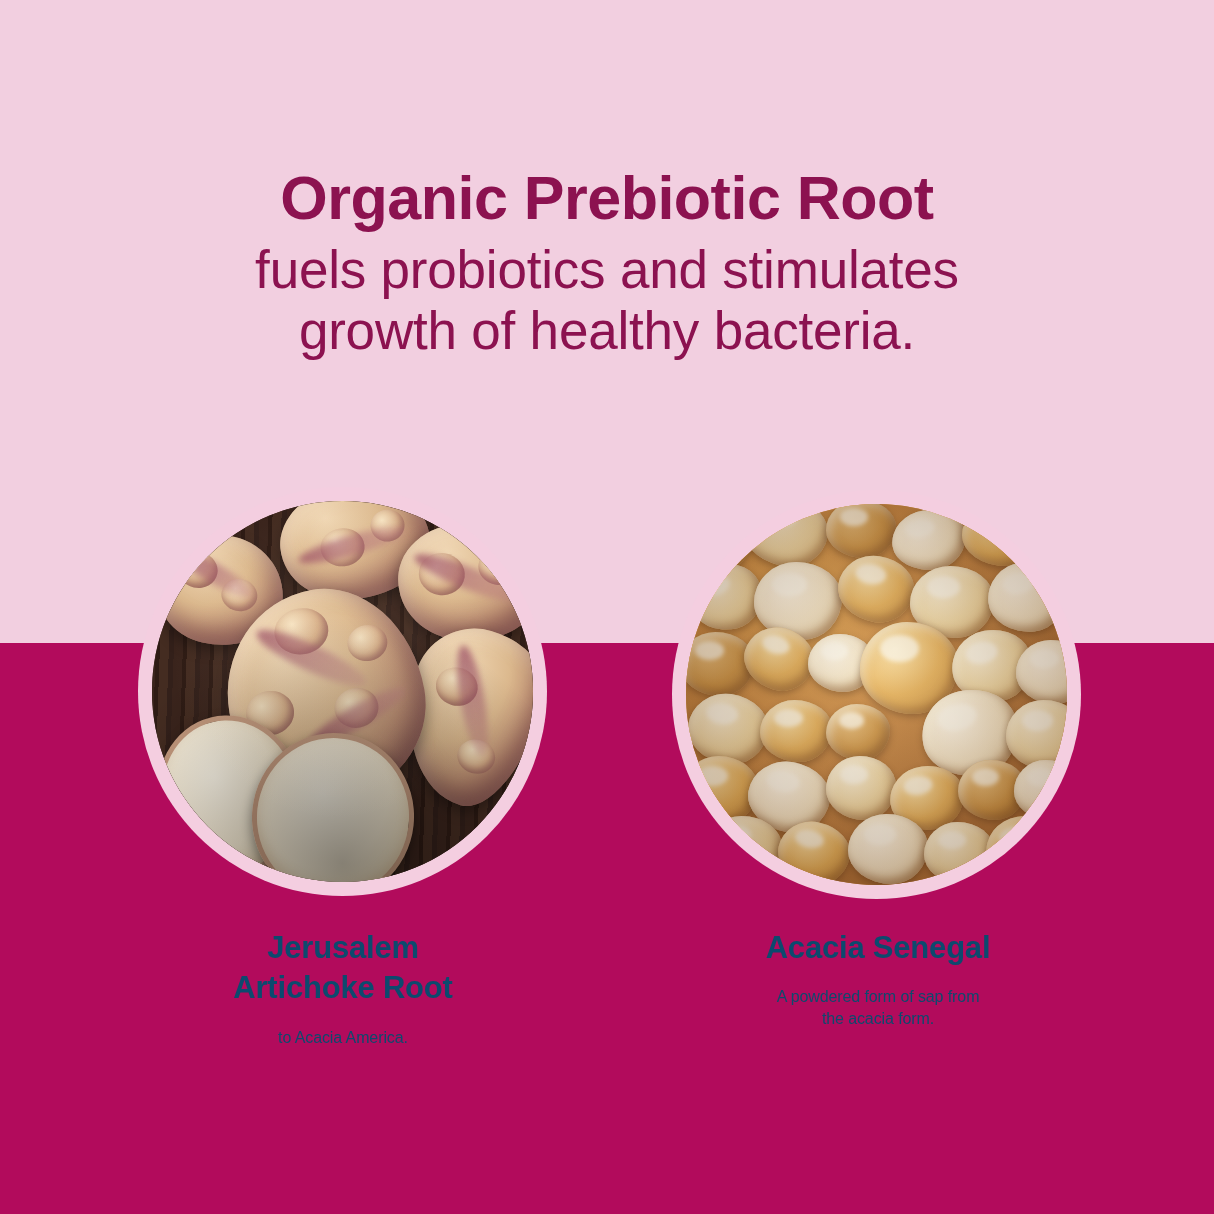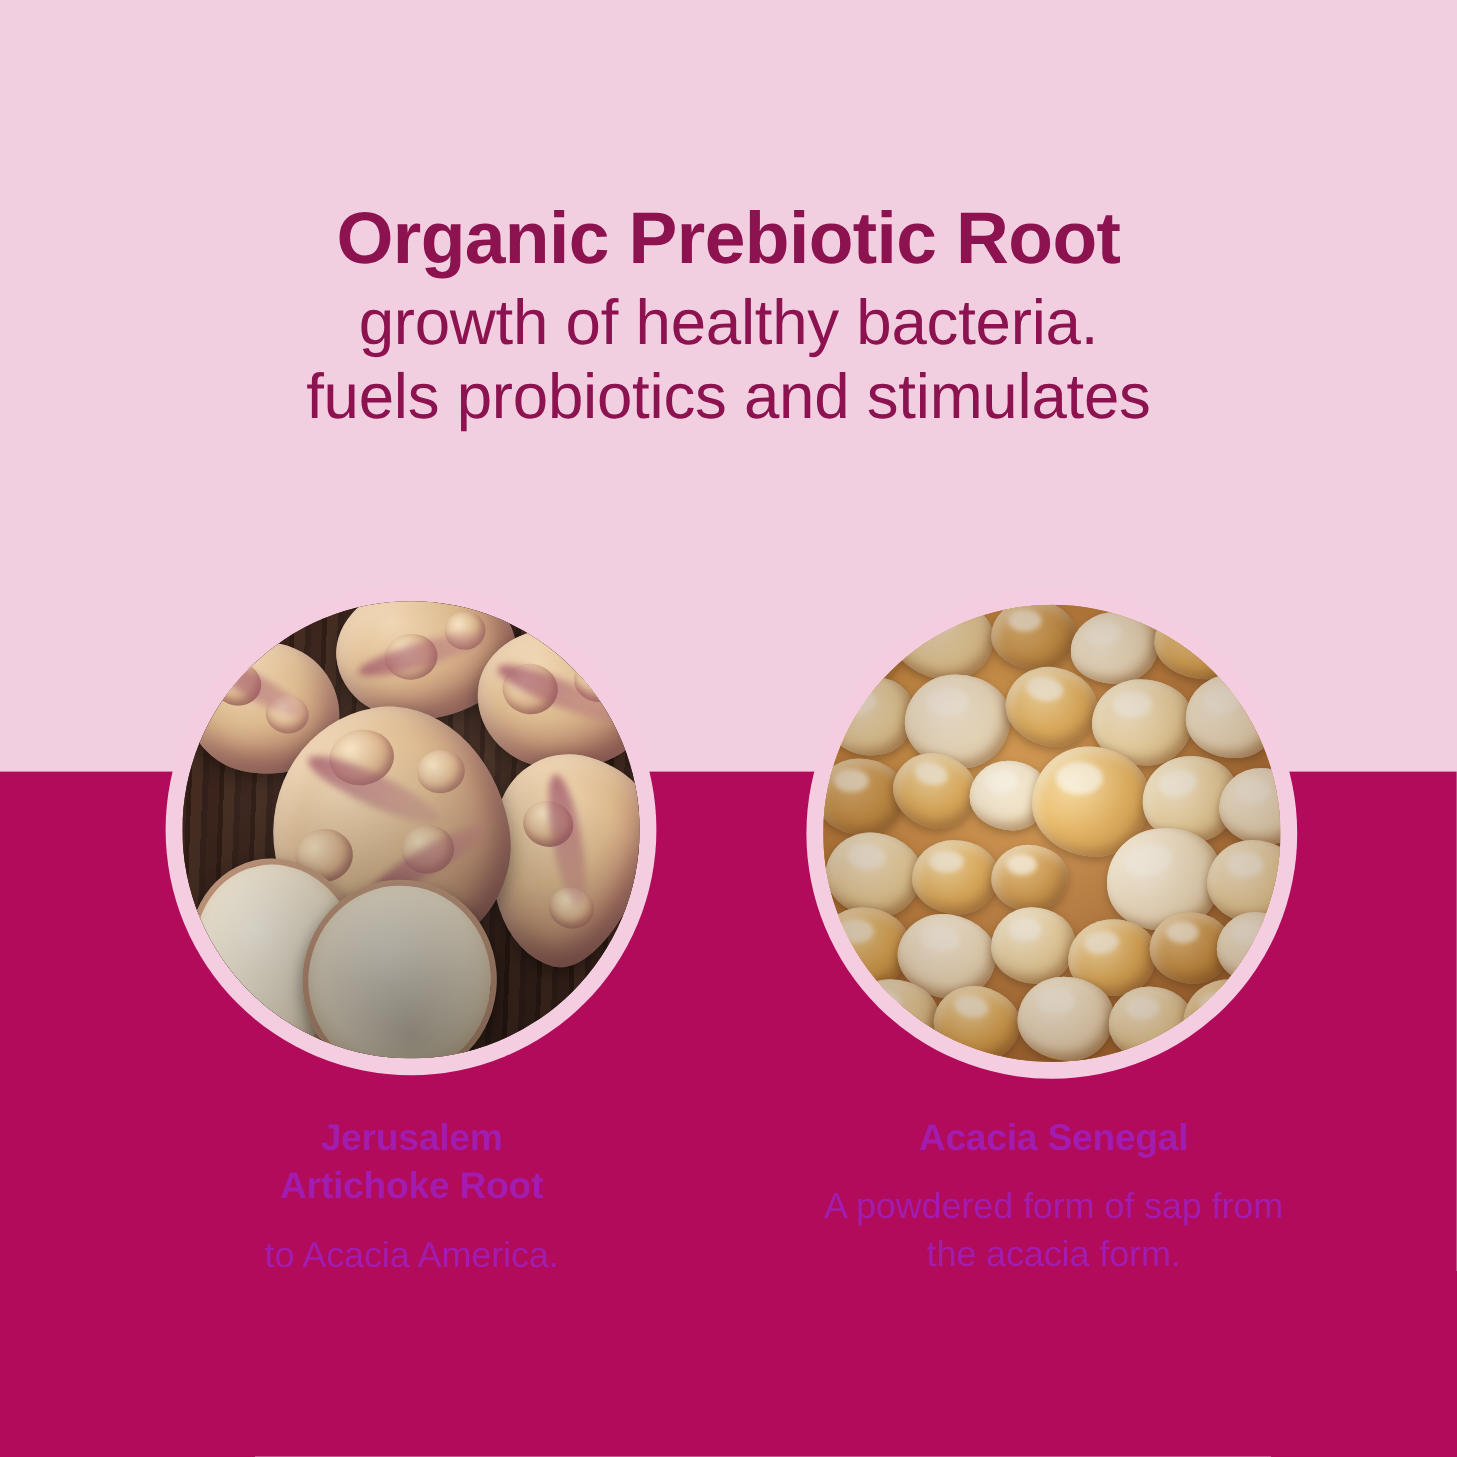--- a/index.html
+++ b/index.html
@@ -122,42 +122,42 @@
                inset 4px 5px 11px rgba(255,250,230,.72),
                0 3px 7px rgba(70,36,8,.45);}
   .gem::before{content:"";position:absolute;left:20%;top:14%;width:40%;height:30%;
     border-radius:50%;background:rgba(255,253,245,.75);filter:blur(2px);}
   .g-pale{background:radial-gradient(circle at 36% 30%, #fdf4dd 0%, #efd9a7 48%, #d9b372 100%);}
   .g-amber{background:radial-gradient(circle at 36% 30%, #fae0a5 0%, #e2ac53 50%, #bd8133 100%);}
   .g-deep{background:radial-gradient(circle at 36% 30%, #e7bd7a 0%, #c98f3e 52%, #9d6627 100%);}
   .g-clear{background:radial-gradient(circle at 36% 30%, #fffaf0 0%, #f3e6cb 50%, #ddc79c 100%);}
 
   
-  .caption{position:absolute;text-align:center;color:#a21caf;}
+  .caption{position:absolute;text-align:center;color:#0c4a6e;}
   .caption.left{left:108px;top:928px;width:470px;}
   .caption.right{left:643px;top:928px;width:470px;}
   .cap-title{font-size:31px;font-weight:700;line-height:1.30;margin:0;letter-spacing:-0.2px;}
   .cap-title .ln{display:block;}
-  .cap-desc{font-size:30px;font-weight:400;line-height:1.34;margin:18px 0 0 0;letter-spacing:-0.1px;}
+  .cap-desc{font-size:16px;font-weight:400;line-height:1.34;margin:18px 0 0 0;letter-spacing:-0.1px;}
   .cap-desc .ln{display:block;}
   .caption.right .cap-desc{margin-top:18px;}
 </style>
 </head>
 <body>
 
 <div class="stage">
 
   <div class="band-top"></div>
   <div class="band-bottom"></div>
 
   <div class="headline-block">
     <h1 class="headline">Organic Prebiotic Root</h1>
     <p class="subhead">
+      <span class="ln">fuels probiotics and stimulates</span>
       <span class="ln">growth of healthy bacteria.</span>
-      <span class="ln">fuels probiotics and stimulates</span>
     </p>
   </div>
 
   <div class="circle-wrap left">
     <div class="circle-photo">
       <div class="art-scene">
         <div class="tuber t-tm">
           <span class="knob k1"></span>
             <span class="knob k2"></span>
             <span class="streak s1"></span>

